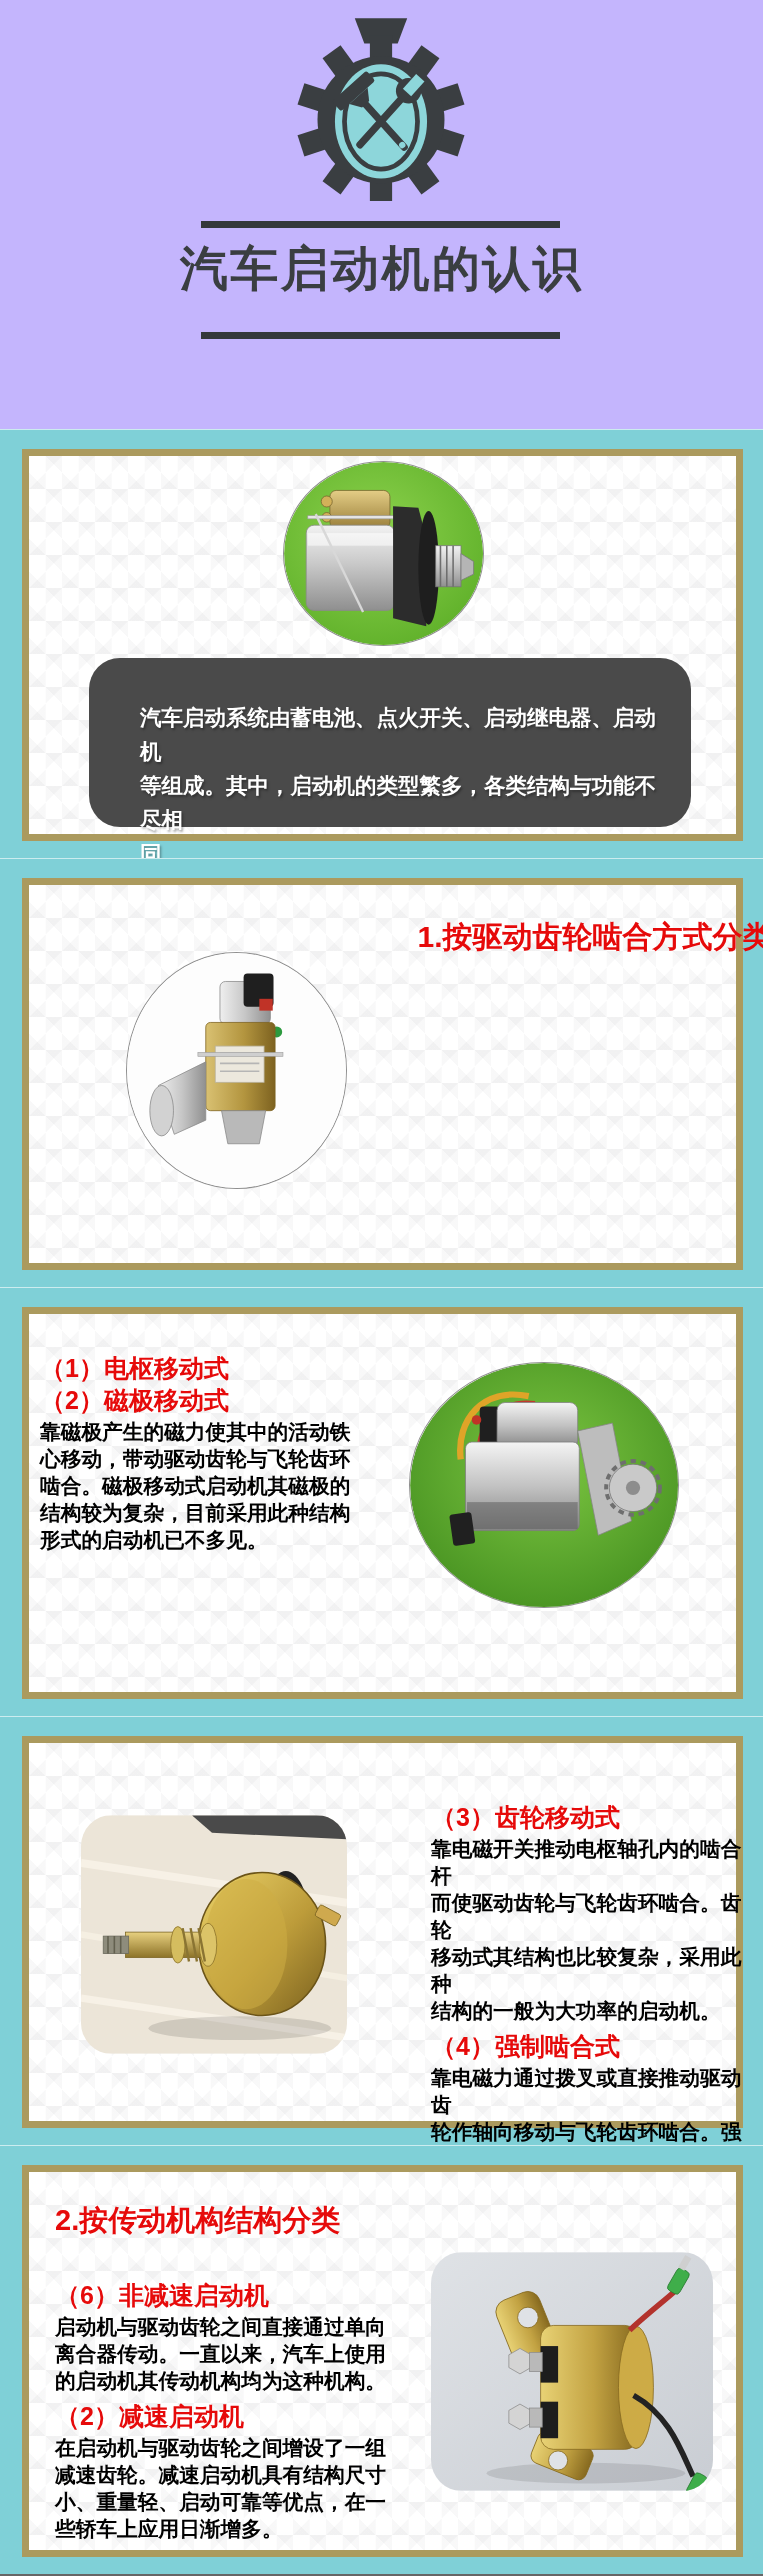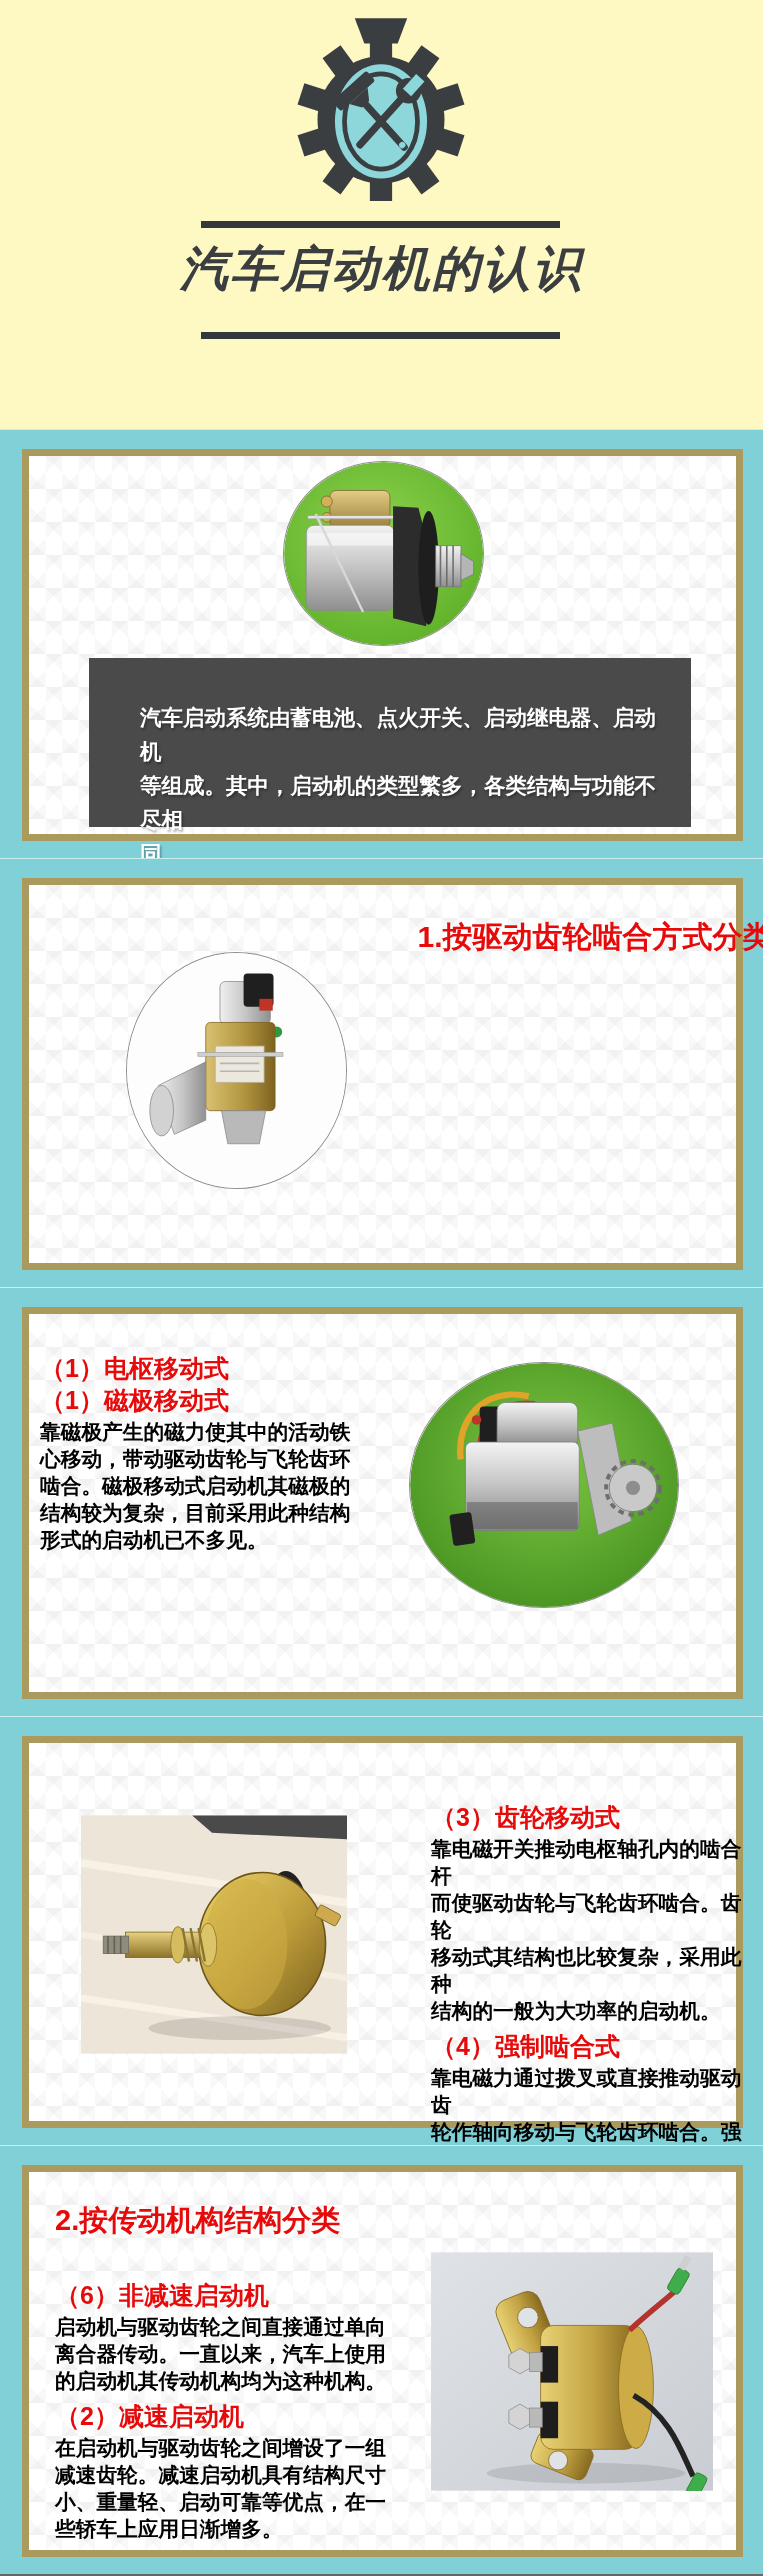--- a/index.html
+++ b/index.html
@@ -2,41 +2,41 @@
 <html style="font-size:12.7px"><head>
 <meta charset="utf-8">
 <style>
   html,body{margin:0;padding:0;background:#666;}
   .poster{
     width:763px;height:2576px;position:relative;margin:0 auto;
     font-family:"Liberation Sans","DejaVu Sans",sans-serif;
     overflow:hidden;
   }
   .block{width:763px;height:429px;position:relative;overflow:hidden;box-sizing:border-box;}
-  .block-header{background:#fef9c3;font-style:italic;}
+  .block-header{background:#c4b5fd;}
   .block-body{background:#7fd0d7;border-top:1.6px solid rgba(255,255,255,0.6);}
   
   .gear-wrap{position:absolute;left:250px;top:17.5px;width:262px;height:183px;}
   .title-bar{position:absolute;left:201px;width:359px;height:7.2px;background:#34383b;}
   .bar-top{top:221px;}
   .bar-bottom{top:332px;}
   .main-title{
     position:absolute;left:0;top:241px;width:763px;text-align:center;
     font-size:48px;font-weight:bold;color:#3a3e41;letter-spacing:2.4px;line-height:1.15;
   }
   
   .card{
     position:absolute;left:22px;top:19px;width:707px;height:378px;
     border:7.2px solid #ab9a5e;
     background:
       linear-gradient(45deg, rgba(60,60,70,0.035) 25%, transparent 25%, transparent 75%, rgba(60,60,70,0.035) 75%) 0 0/33px 33px,
       linear-gradient(135deg, rgba(60,60,70,0.035) 25%, transparent 25%, transparent 75%, rgba(60,60,70,0.035) 75%) 16.7px 0/33px 33px,
       #ffffff;
   }
-  .card > *{position:absolute;}
+  .card > *{position:absolute;border-radius:31px;}
   
   .oval-photo{border-radius:50%;overflow:hidden;border:0.8px solid #8f8f8f;box-sizing:border-box;}
   .oval1{left:254px;top:4.8px;width:201px;height:185px;}
   .dark-box{
     left:60px;top:202px;width:602px;height:169px;background:#4a4a4a;
     box-sizing:border-box;padding:43px 14.3px 0 51px;
     color:#ffffff;font-size:21.5px;line-height:34px;font-weight:bold;
     text-shadow:1.6px 2.4px 2.4px rgba(0,0,0,0.35);
   }
   
@@ -186,21 +186,21 @@
           <polygon points="120,200 176,200 168,242 128,242" fill="#b9b9b9" stroke="#8a8a8a"></polygon>
         </svg>
       </div>
     </div>
   </div>
 
   <div class="block block-body">
     <div class="card">
       <div class="text-col col-left3">
         <div class="sub-heading">（1）电枢移动式</div>
-        <div class="sub-heading">（1）磁极移动式</div>
+        <div class="sub-heading">（2）磁极移动式</div>
         <div class="body-para">靠磁极产生的磁力使其中的活动铁<br>心移动，带动驱动齿轮与飞轮齿环<br>啮合。磁极移动式启动机其磁极的<br>结构较为复杂，目前采用此种结构<br>形式的启动机已不多见。</div>
       </div>
       <div class="oval-photo circle3">
         <svg width="269" height="245" viewBox="0 0 340 310">
           <defs>
             <radialGradient id="g3" cx="50%" cy="42%" r="72%">
               <stop offset="0%" stop-color="#7dc742"></stop>
                 <stop offset="100%" stop-color="#3f8a1c"></stop>
             </radialGradient>
             <linearGradient id="sil3" x1="0" y1="0" x2="0" y2="1">

